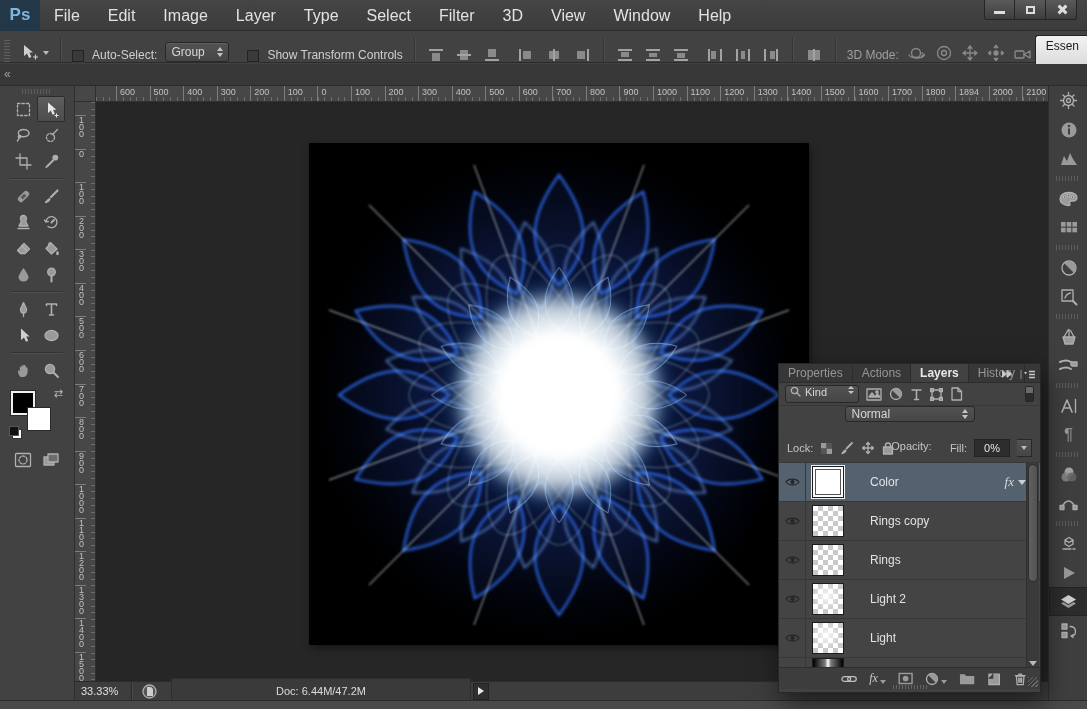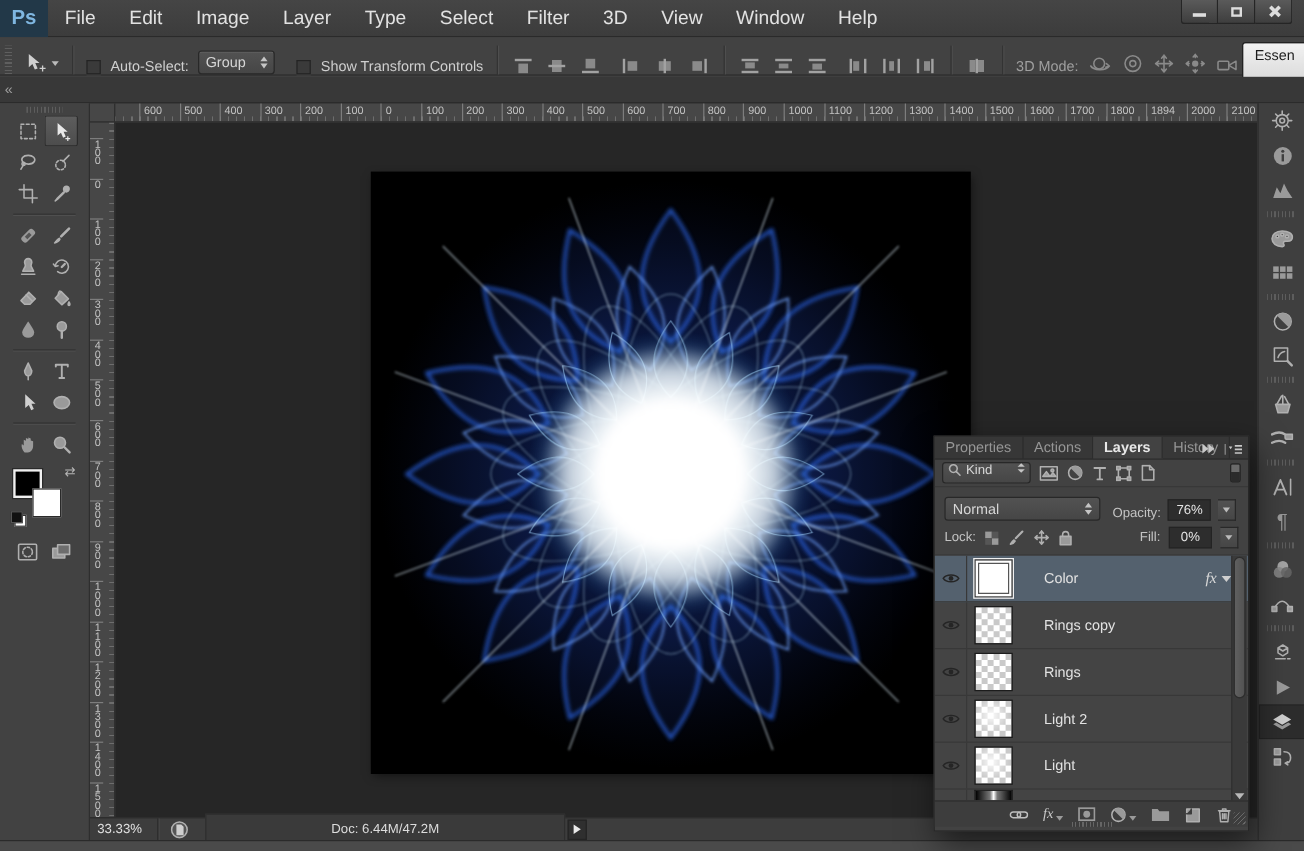--- a/index.html
+++ b/index.html
@@ -125,21 +125,21 @@
   .ptab { padding:0 9px; line-height:19px; font-size:12px; color:#969696; border-right:1px solid #2c2c2c; }
   .ptab.active { background:#424242; color:#e8e8e8; font-weight:bold; }
   #panel-tab-icons { position:absolute; right:4px; top:3px; display:flex; gap:8px; align-items:center; color:#c9c9c9; }
   .dbl-arrow i { display:inline-block; width:0; height:0; border-top:4px solid transparent; border-bottom:4px solid transparent; border-left:5px solid #c9c9c9; }
   #filter-row { height:23px; display:flex; align-items:center; gap:7px; padding:0 6px; border-bottom:1px solid #383838; }
   #kind-dd { height:18px; width:74px; display:flex; align-items:flex-start; gap:4px; padding:0 4px;
     background:linear-gradient(#525252,#464646); border:1px solid #282828; border-radius:3px; font-size:11px; }
   #kind-dd .updown i.up{ border-bottom-width:3px;} #kind-dd .updown i.dn{ border-top-width:3px;}
   .filter-toggle { margin-left:auto; width:9px; height:16px; border:1px solid #252525; border-radius:2px;
     background:linear-gradient(#6a6a6a 0 45%,#2b2b2b 45%); }
-  #blend-row { height:28px; display:flex; align-items:flex-end; gap:6px; padding:0 8px; }
+  #blend-row { height:28px; display:flex; align-items:center; gap:18px; padding:0 8px;flex-direction:column; }
   #blend-dd { width:130px; height:20px; display:flex; align-items:center; justify-content:space-between; padding:0 6px;
     background:linear-gradient(#525252,#464646); border:1px solid #282828; border-radius:3px; }
   .plabel { font-size:11px; color:#c4c4c4; }
   .valbox { width:36px; height:18px; background:#2d2d2d; border:1px solid #232323; color:#e4e4e4;
     display:flex; align-items:center; justify-content:center; font-size:11px; }
   .valbtn { width:15px; height:18px; background:linear-gradient(#525252,#464646); border:1px solid #282828; border-left:none;
     display:flex; align-items:center; justify-content:center; }
   #lock-row { height:29px; display:flex; align-items:center; gap:7px; padding:0 8px; border-bottom:1px solid #383838; }
   #layers-list { position:relative; height:204px; overflow:hidden; background:#444; }
   .layer-row { height:39px; display:flex; align-items:center; border-bottom:1px solid #383838; position:relative; }

